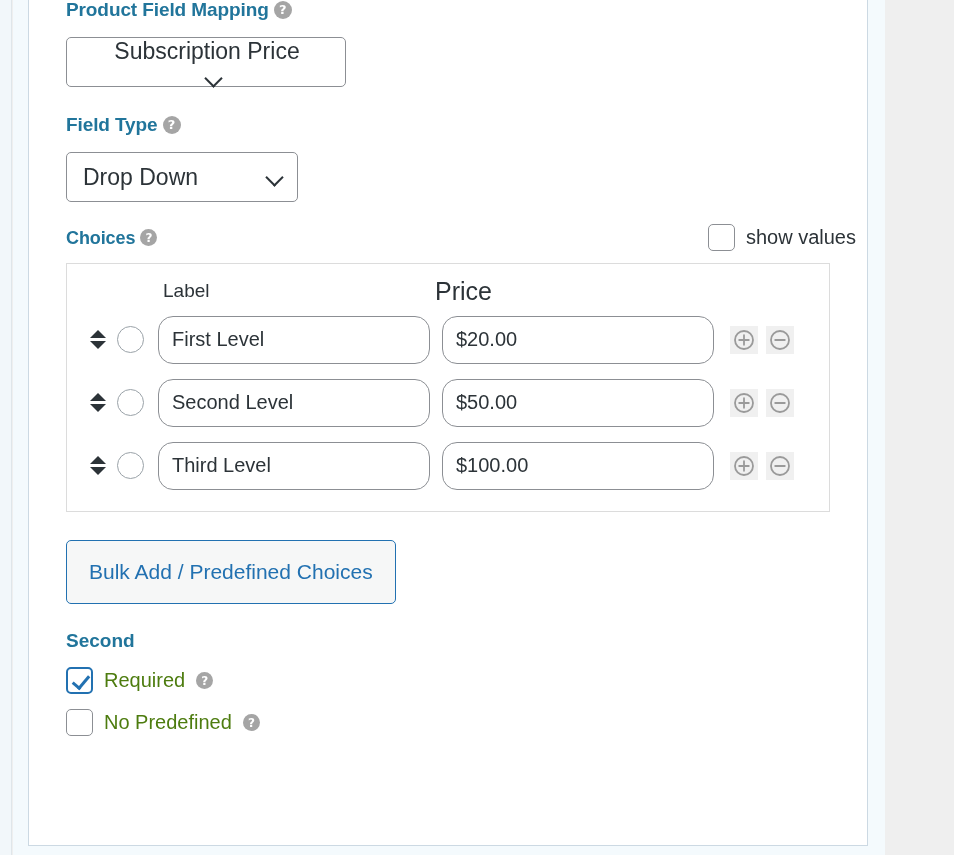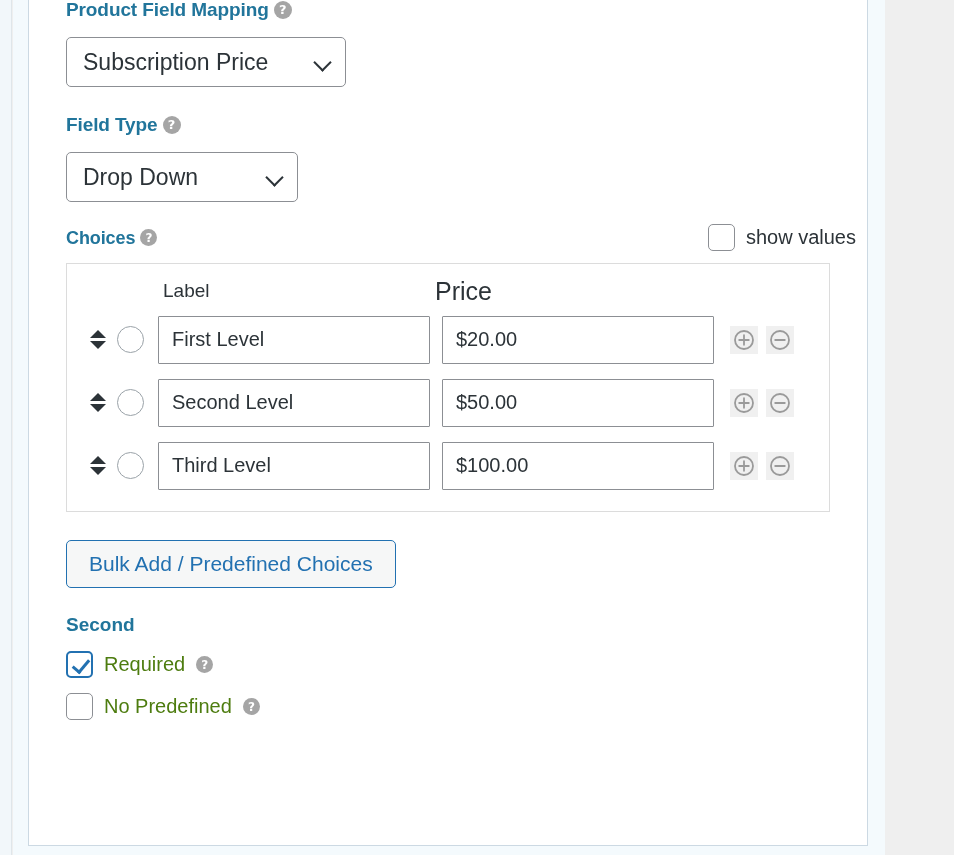--- a/index.html
+++ b/index.html
@@ -114,21 +114,21 @@
   .select-box .chev::before {
     content: "";
     position: absolute;
     left: 1px; top: 2px;
     width: 11px; height: 11px;
     border-right: 2.4px solid #2c3338;
     border-bottom: 2.4px solid #2c3338;
     transform: rotate(45deg);
   }
 
-  #product-field-select { width: 280px; }
+  #product-field-select { width: 280px; flex-direction: column; }
   #field-type-select { width: 232px; }
 
   
   .choices-head-row {
     display: flex;
     align-items: center;
     justify-content: space-between;
     width: 790px;
     text-align: center;
   }
@@ -229,21 +229,21 @@
     border-radius: 50%;
     background: #fff;
     margin-left: 7px;
     flex: none;
     cursor: pointer;
   }
 
   .txt-input {
     height: 48px;
     border: 1px solid #8c8f94;
-    border-radius: 1px;
+    border-radius: 15px;
     background: #fff;
     font-size: 20px;
     color: #2c3338;
     padding: 0 13px;
     font-family: "Liberation Sans", sans-serif;
     outline: none;
   }
   .label-input { width: 272px; margin-left: 14px; }
   .price-input { width: 272px; margin-left: 12px; }
 
@@ -263,21 +263,21 @@
     flex: none;
   }
   .circ-btn svg { display: block; }
 
   
   .bulk-btn {
     margin-top: 28px;
     display: inline-flex;
     align-items: center;
     justify-content: center;
-    height: 48px;
+    height: 64px;
     padding: 0 22px;
     background: #f6f7f7;
     border: 1px solid #2271b1;
     border-radius: 5px;
     color: #2271b1;
     font-size: 21px;
     font-family: "Liberation Sans", sans-serif;
     cursor: pointer;
   }
 

